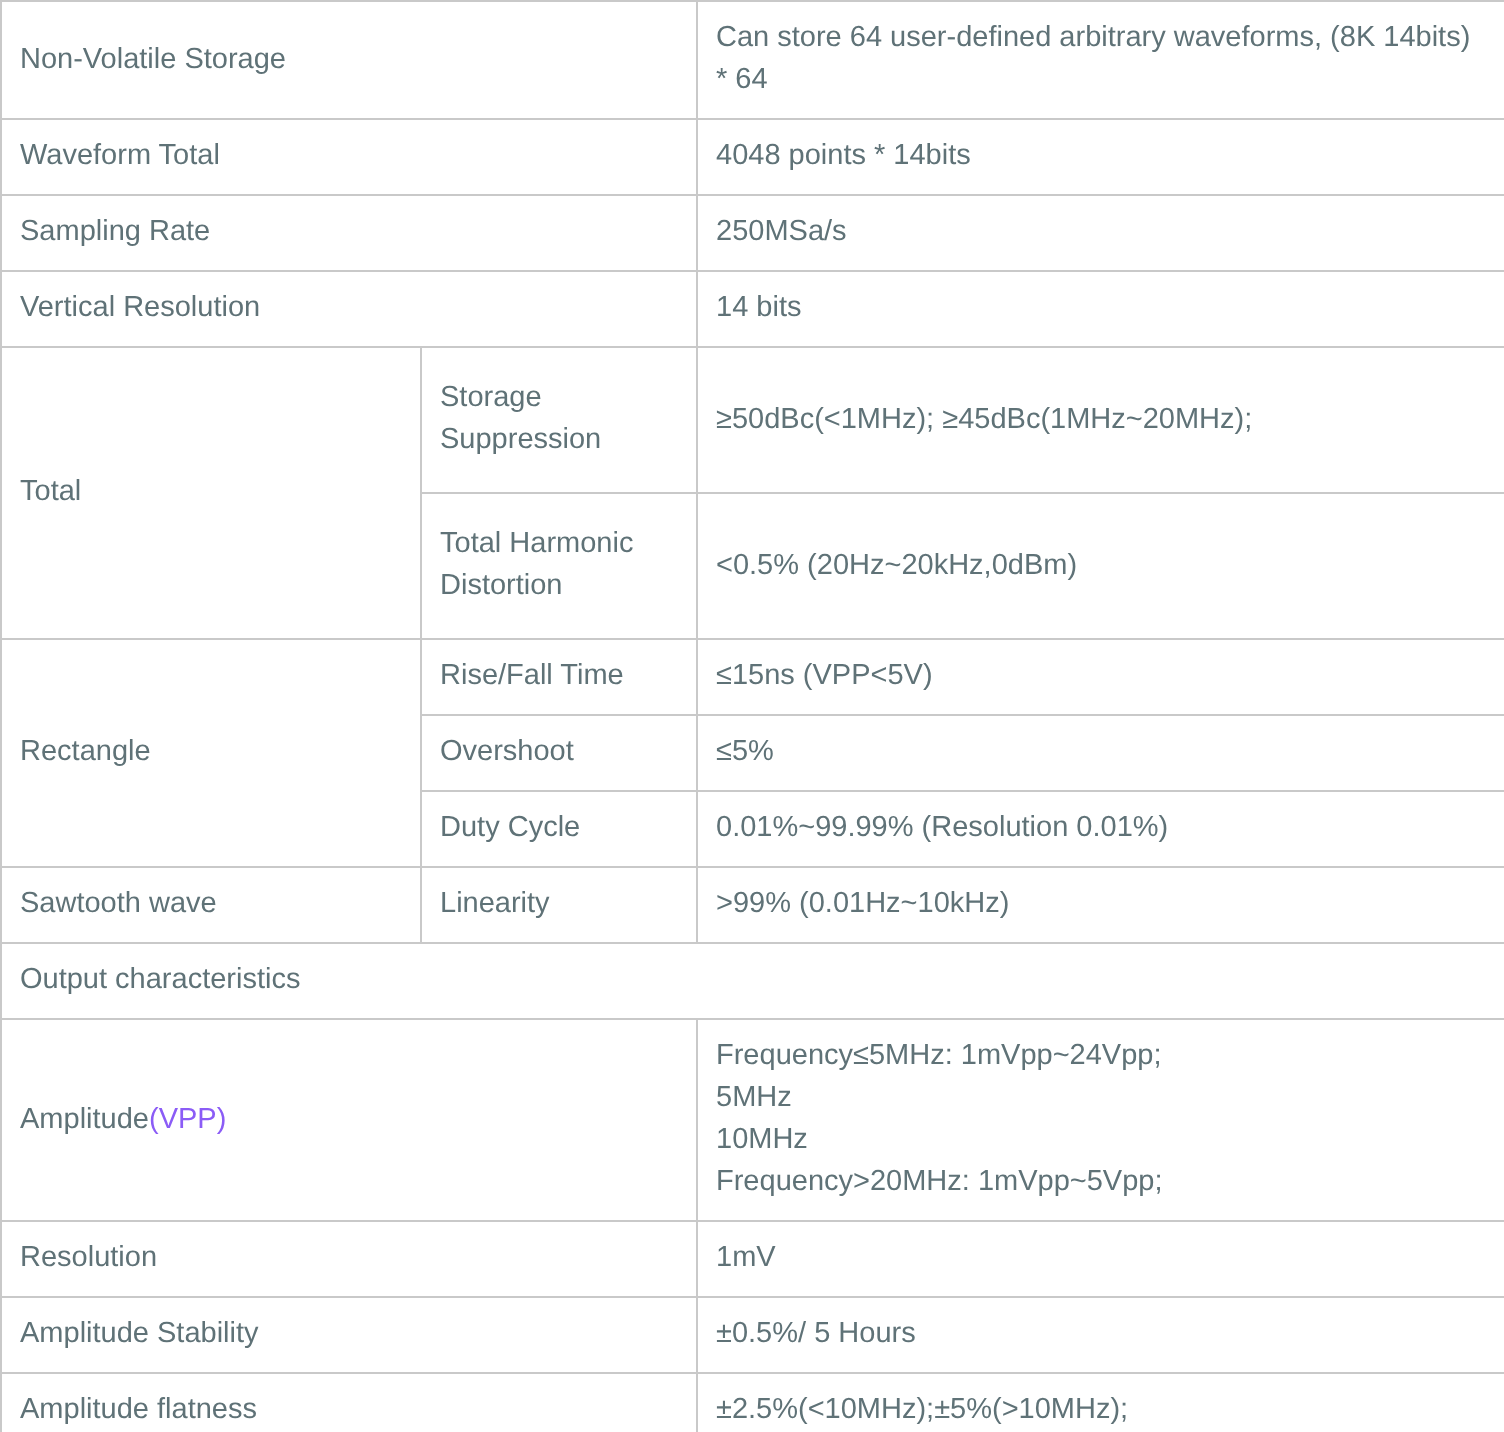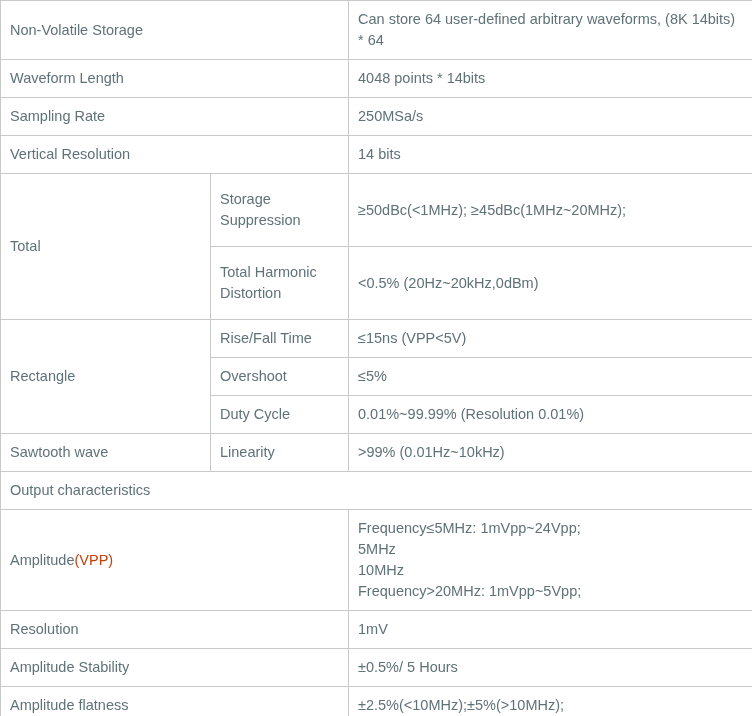--- a/index.html
+++ b/index.html
@@ -34,21 +34,21 @@
     color: #5f7277;
   }
   td.section {
     font-weight: normal;
     color: #5f7277;
     font-size: 15px;
     padding-top: 11px;
     padding-bottom: 11px;
   }
   .accent-red {
-    color: #c2410c;
+    color: #8b5cf6;
     text-align: right;
   }
   .multiline {
     white-space: pre-line;
     margin-left: 20px;
   }
   td.tall {
     height: 56px;
   }
   td.amp-cell {
@@ -64,21 +64,21 @@
     <col class="c1">
     <col class="c2">
     <col class="c3">
   </colgroup>
   <tbody>
     <tr>
       <td class="label" colspan="2">Non-Volatile Storage</td>
       <td>Can store 64 user-defined arbitrary waveforms, (8K 14bits) * 64</td>
     </tr>
     <tr>
-      <td class="label" colspan="2">Waveform Length</td>
+      <td class="label" colspan="2">Waveform Total</td>
       <td>4048 points * 14bits</td>
     </tr>
     <tr>
       <td class="label" colspan="2">Sampling Rate</td>
       <td>250MSa/s</td>
     </tr>
     <tr>
       <td class="label" colspan="2">Vertical Resolution</td>
       <td>14 bits</td>
     </tr>

